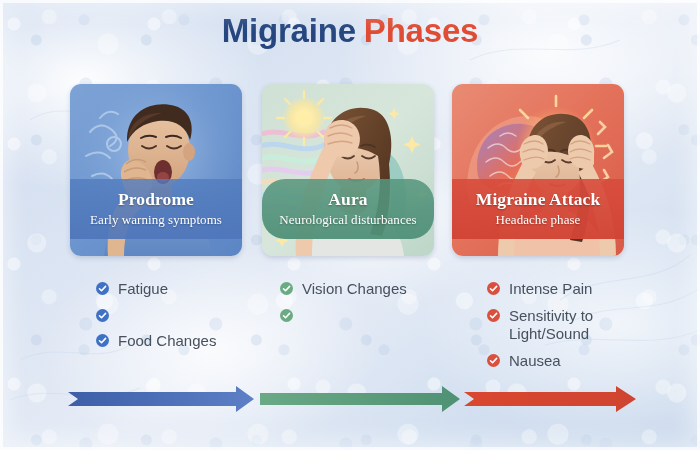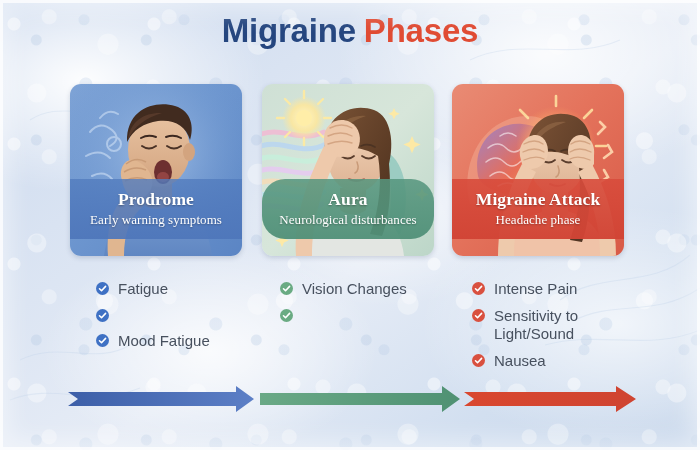--- a/index.html
+++ b/index.html
@@ -68,21 +68,21 @@
   .band .bt{font-size:17.5px;font-weight:bold;line-height:1.05;letter-spacing:.1px;}
   .band .bs{font-size:13px;font-weight:normal;margin-top:4px;letter-spacing:.05px;}
   #card-0 .band{background:linear-gradient(180deg,rgba(82,124,190,.80),rgba(78,118,186,.92));}
   #card-1 .band{background:linear-gradient(180deg,rgba(86,150,126,.86),rgba(80,144,120,.95));border-radius:23px;}
   #card-2 .band{background:linear-gradient(180deg,rgba(216,76,60,.90),rgba(209,68,53,.97));}
 
   
   .list{position:absolute;top:280px;}
   #list-0{left:96px;width:170px;}
   #list-1{left:280px;width:180px;}
-  #list-2{left:472px;width:150px;}
+  #list-2{left:487px;width:150px;}
   .item{display:flex;align-items:flex-start;margin-bottom:10px;}
   .chk{flex:0 0 auto;width:13px;height:13px;margin-top:2px;margin-right:9px;}
   .itxt{font-size:15px;color:#47505e;line-height:1.16;}
 
   
   .arrows{position:absolute;left:68px;top:384px;width:568px;height:30px;}
 
   
   [data-interactable="true"]{cursor:default;}
 </style>
@@ -368,21 +368,21 @@
       <svg class="chk" viewBox="0 0 16 16" data-interactable="false">
         <circle cx="8" cy="8" r="8" fill="#3f71c4"></circle>
         <path d="M4.3 8.3 l2.5 2.5 5-5.4" fill="none" stroke="#fff" stroke-width="1.9" stroke-linecap="round" stroke-linejoin="round"></path>
       </svg>
     </div>
     <div class="item" data-interactable="false">
       <svg class="chk" viewBox="0 0 16 16" data-interactable="false">
         <circle cx="8" cy="8" r="8" fill="#3f71c4"></circle>
         <path d="M4.3 8.3 l2.5 2.5 5-5.4" fill="none" stroke="#fff" stroke-width="1.9" stroke-linecap="round" stroke-linejoin="round"></path>
       </svg>
-      <span class="itxt" data-interactable="false">Mood Fatigue</span>
+      <span class="itxt" data-interactable="false">Food Changes</span>
     </div>
   </div>
 
   <div class="list" id="list-1" data-interactable="false">
     <div class="item" data-interactable="false">
       <svg class="chk" viewBox="0 0 16 16" data-interactable="false">
         <circle cx="8" cy="8" r="8" fill="#6aab83"></circle>
         <path d="M4.3 8.3 l2.5 2.5 5-5.4" fill="none" stroke="#fff" stroke-width="1.9" stroke-linecap="round" stroke-linejoin="round"></path>
       </svg>
       <span class="itxt" data-interactable="false">Vision Changes</span>

